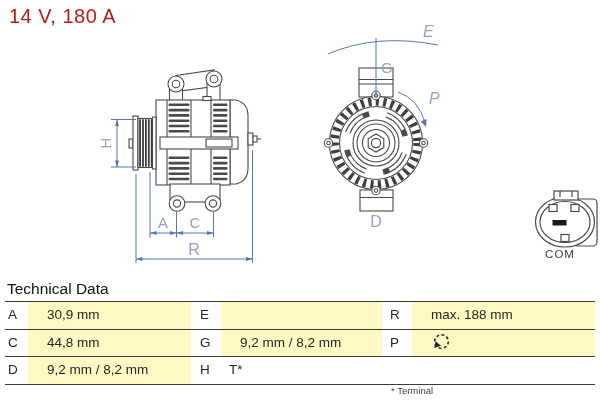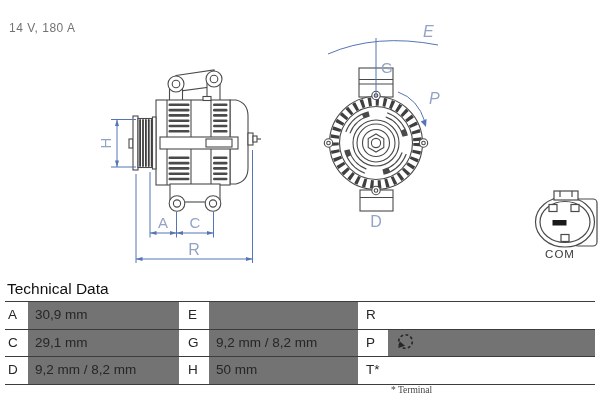--- a/index.html
+++ b/index.html
@@ -1,32 +1,32 @@
 <!DOCTYPE html>
 <html><head>
 <meta charset="utf-8">
 <style>
   html,body{margin:0;padding:0;background:#fff;}
   #canvas{position:relative;width:600px;height:400px;background:#ffffff;overflow:hidden;
           font-family:"Liberation Sans", sans-serif;color:#262626;}
-  #rating{position:absolute;left:9px;top:5px;font-size:12px;color:#737373;letter-spacing:.5px;margin-top:16px;}
+  #rating{position:absolute;left:9px;top:5px;font-size:20px;color:#b91c1c;letter-spacing:.5px;}
   #drawing{position:absolute;left:0;top:0;}
   #td-title{position:absolute;left:7px;top:280px;font-size:15.5px;font-weight:normal;color:#111;}
   #td-table{position:absolute;left:5px;top:301px;width:590px;border-bottom:1.5px solid #3c3c3c;}
   .trow{display:flex;height:26.5px;line-height:26.5px;border-top:1.5px solid #3c3c3c;font-size:13.5px;}
   .tl{background:#fff;flex:none;}
-  .tv{background:#737373;flex:none;padding-left:7px;white-space:nowrap;overflow:hidden;}
+  .tv{background:#fef9c3;flex:none;padding-left:19px;white-space:nowrap;overflow:hidden;}
   .tl.c1{width:20px;padding-left:3px;}
   .tv.v1{width:144px;}
   .tl.c2{width:21px;padding-left:9px;}
   .tv.v2{width:142px;}
   .tl.c3{width:22px;padding-left:8px;}
   .tv.v3{flex:1;}
   .picon{display:inline-block;vertical-align:middle;margin-top:-3px;}
-  #td-footnote{position:absolute;left:391px;top:385px;font-size:9.5px;color:#444;font-family:Liberation Serif, serif;}
+  #td-footnote{position:absolute;left:391px;top:385px;font-size:9.5px;color:#444;}
   text{font-family:"Liberation Sans", sans-serif;}
   .dimtxt{fill:#93a3c6;font-size:15px;}
   .dimtxt.big{font-size:16px;}
   .it{font-style:italic;}
   .comtxt{fill:#3a3a3a;font-size:11.5px;letter-spacing:1px;}
 </style>
 </head>
 <body>
 
 <div id="canvas">
@@ -189,35 +189,35 @@
 
   <div id="td-title">Technical Data</div>
 
   <div id="td-table">
     <div class="trow">
       <span class="tl c1">A</span>
       <span class="tv v1">30,9 mm</span>
       <span class="tl c2">E</span>
       <span class="tv v2"></span>
       <span class="tl c3">R</span>
+      <span class="tv v3">max. 188 mm</span>
     </div>
     <div class="trow">
       <span class="tl c1">C</span>
-      <span class="tv v1">29,1 mm</span>
+      <span class="tv v1">44,8 mm</span>
       <span class="tl c2">G</span>
       <span class="tv v2">9,2 mm / 8,2 mm</span>
       <span class="tl c3">P</span>
       <span class="tv v3"><svg class="picon" width="21" height="19" viewBox="0 0 21 19">
             <circle cx="10.5" cy="9.5" r="6.8" fill="none" stroke="#262626" stroke-width="1.6" stroke-dasharray="2.9 2.4"></circle>
             <polygon points="3.2,16 4.6,9.3 10,13.8" fill="#262626"></polygon>
           </svg></span>
     </div>
     <div class="trow">
       <span class="tl c1">D</span>
       <span class="tv v1">9,2 mm / 8,2 mm</span>
       <span class="tl c2">H</span>
-      <span class="tv v2">50 mm</span>
       <span class="tl c3">T*</span>
     </div>
   </div>
 
   <div id="td-footnote">* Terminal</div>
 </div>
 
 </body></html>

